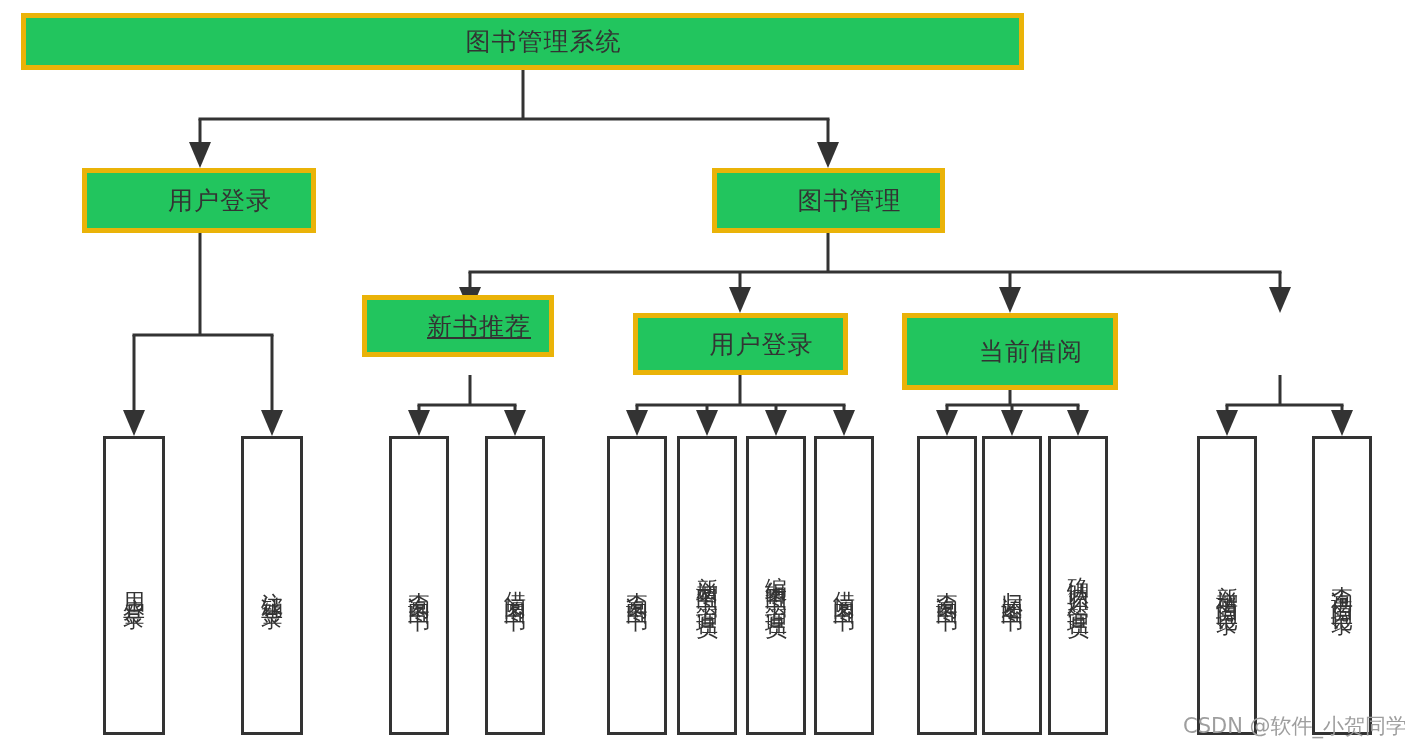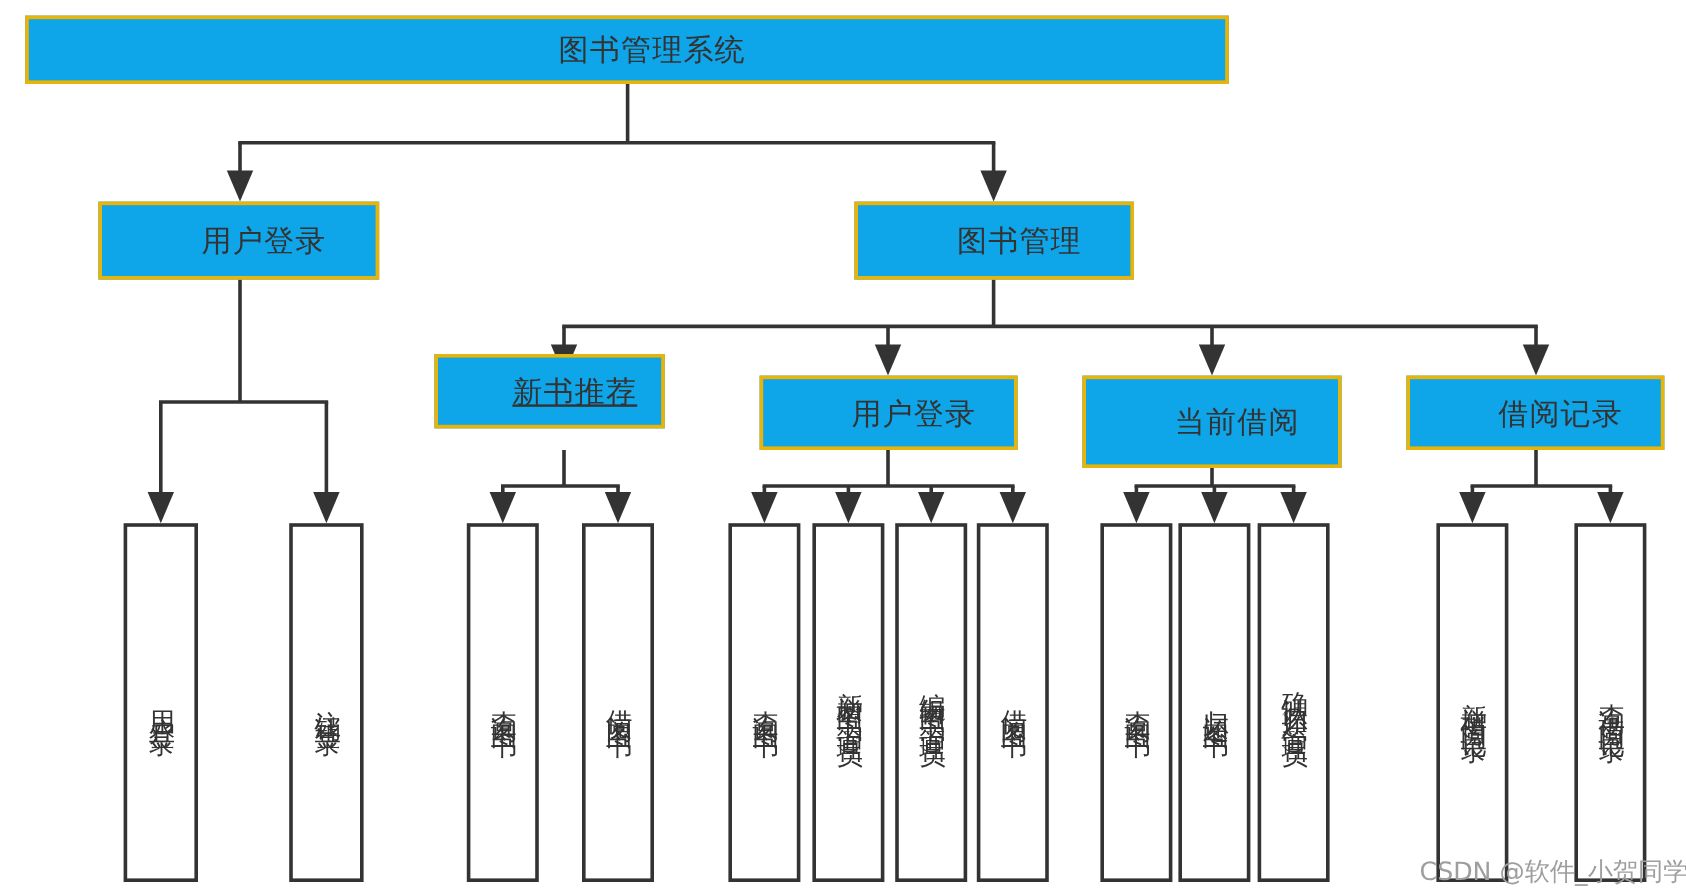--- a/index.html
+++ b/index.html
@@ -15,22 +15,22 @@
     position: absolute;
     left: 0; top: 0;
     width: 1405px; height: 747px;
     pointer-events: none;
   }
   .connectors line { stroke: #333333; stroke-width: 3; }
   .connectors polygon { fill: #333333; }
   .node {
     position: absolute;
     box-sizing: border-box;
-    border: 3px solid #eab308;
-    background: #0ea5e9;
+    border: 5px solid #eab308;
+    background: #22c55e;
     display: flex;
     align-items: center;
     justify-content: center;
     color: #333333;
     font-size: 25px;
     letter-spacing: 1px;
     white-space: nowrap;
     padding-left: 42px;
   }
   .leaf {
@@ -127,21 +127,20 @@
   </svg>
 
   <div class="node" style="left:21px; top:13px; width:1003px; height:57px;">图书管理系统</div>
 
   <div class="node" style="left:82px; top:168px; width:234px; height:65px;">用户登录</div>
   <div class="node" style="left:712px; top:168px; width:233px; height:65px;">图书管理</div>
 
   <div class="node" style="left:362px; top:295px; width:192px; height:62px;text-decoration:underline;">新书推荐</div>
   <div class="node" style="left:633px; top:313px; width:215px; height:62px;">用户登录</div>
   <div class="node" style="left:902px; top:313px; width:216px; height:77px;">当前借阅</div>
-  <div class="node" style="left:1172px; top:313px; width:215px; height:62px;">借阅记录</div>
 
   <div class="leaf" style="left:103px; width:62px;">用户登录</div>
   <div class="leaf" style="left:241px; width:62px;">注销登录</div>
 
   <div class="leaf" style="left:389px; width:60px;">查询图书</div>
   <div class="leaf" style="left:485px; width:60px;">借阅图书</div>
 
   <div class="leaf" style="left:607px; width:60px;">查询图书</div>
   <div class="leaf" style="left:677px; width:60px;">新增图书（管理员）</div>
   <div class="leaf" style="left:746px; width:60px;">编辑图书（管理员）</div>

